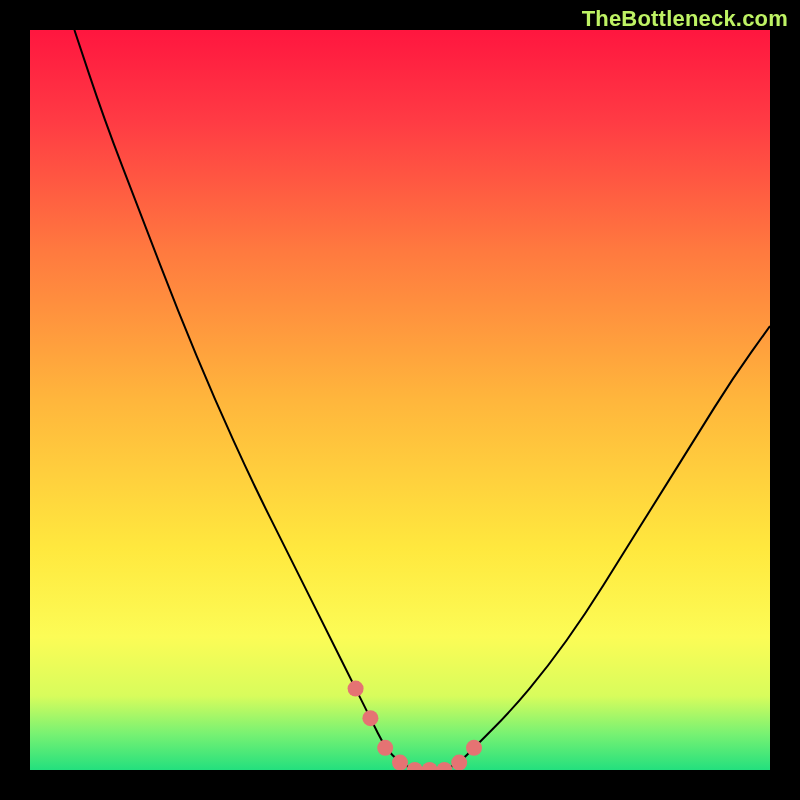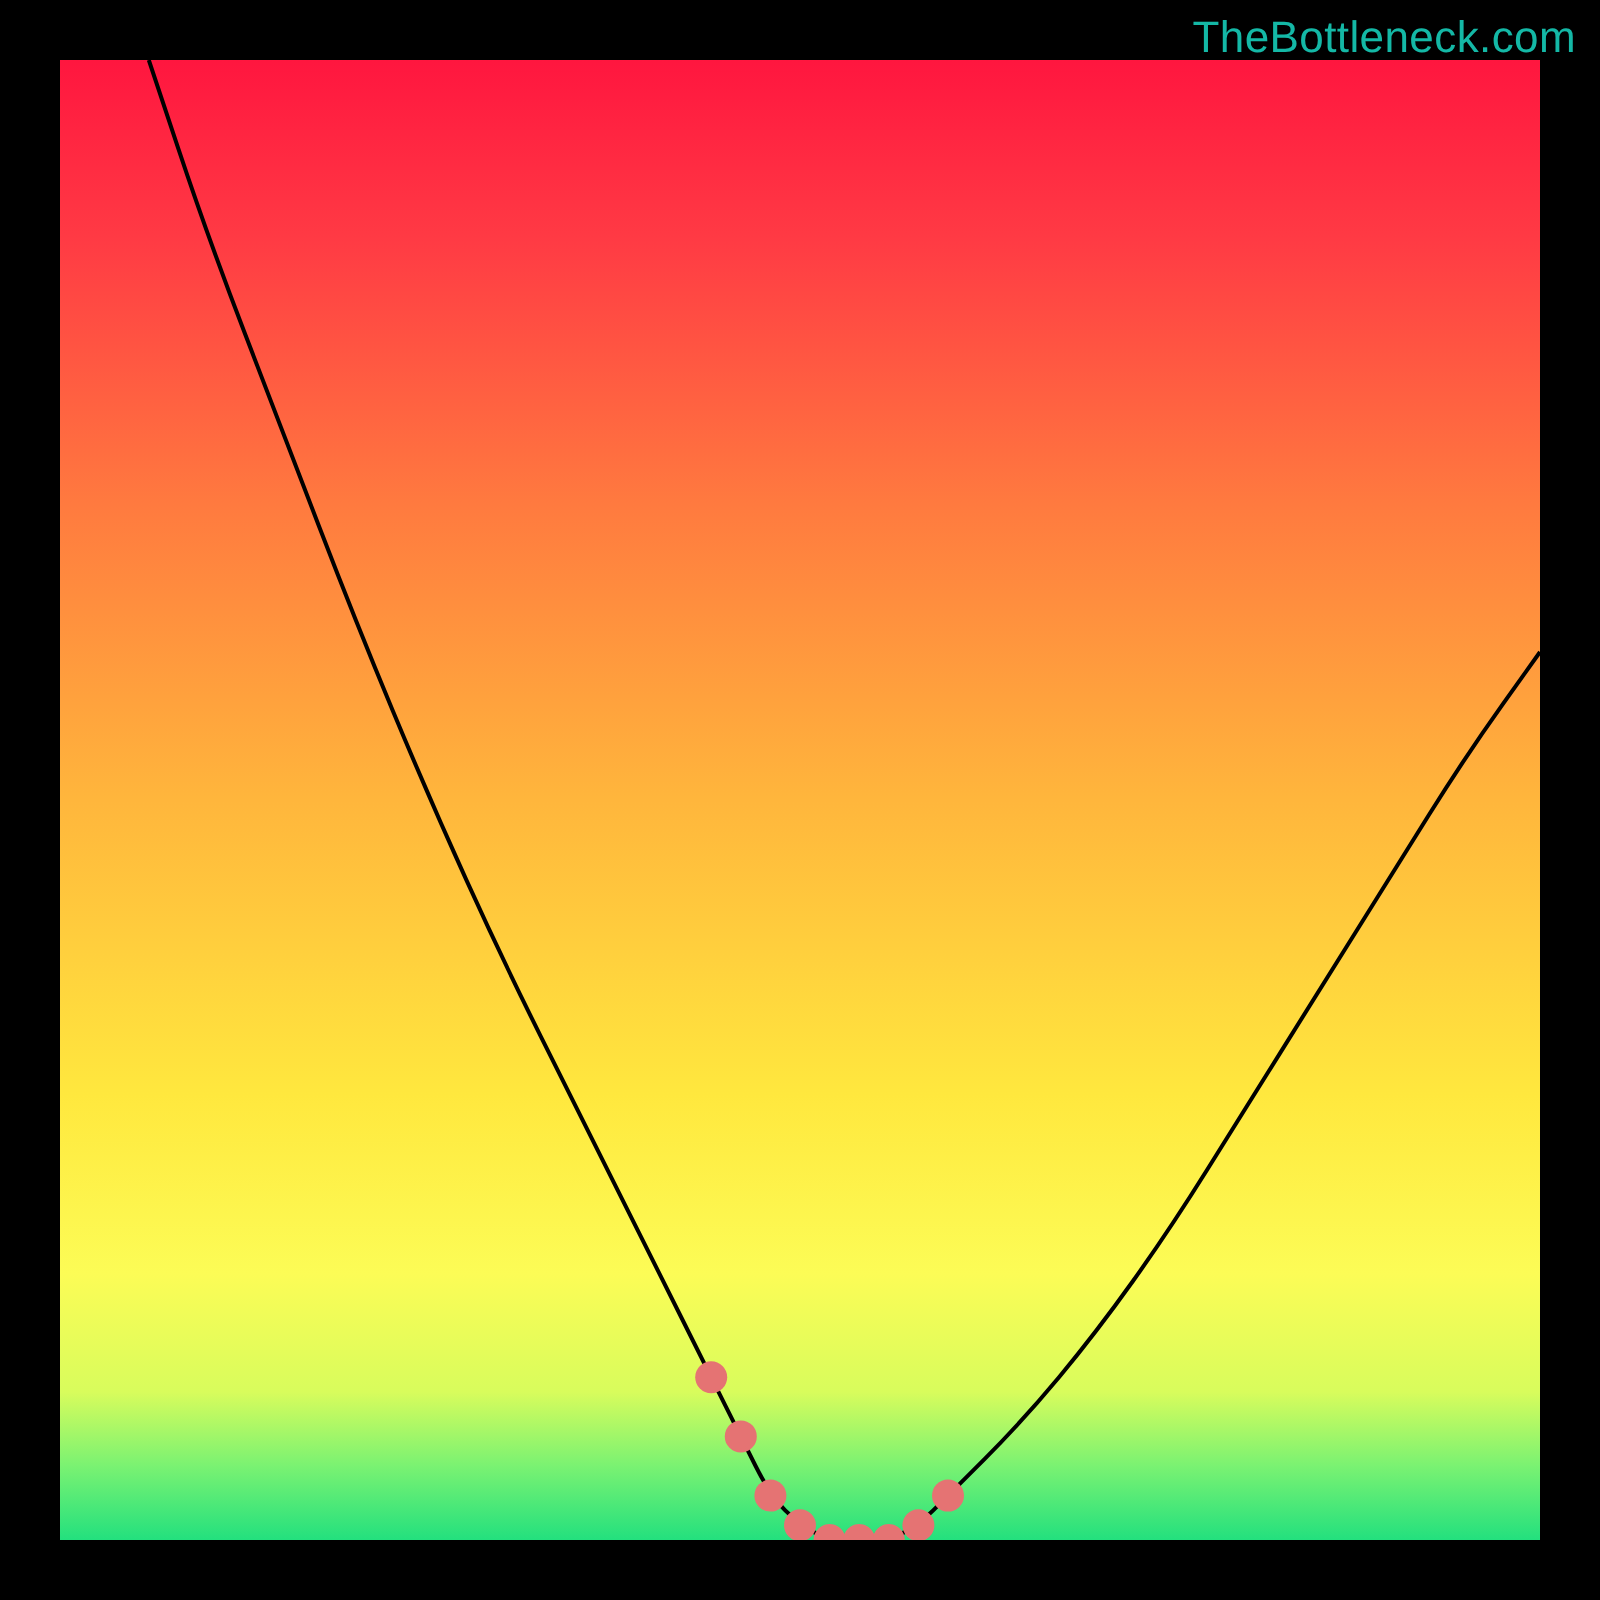--- a/index.html
+++ b/index.html
@@ -36,23 +36,23 @@
     );
   }
   .curve {
     position: absolute;
     inset: 0;
   }
   .watermark {
     position: absolute;
     top: 6px;
     right: 12px;
-    color: #14b8a6;
+    color: #bef264;
     font-size: 22px;
-    font-weight: 400;
+    font-weight: 700;
     letter-spacing: 0.2px;
   }
 </style>
 </head>
 <body>
 
 <div class="watermark">TheBottleneck.com</div>
 
 <div class="frame">
 

